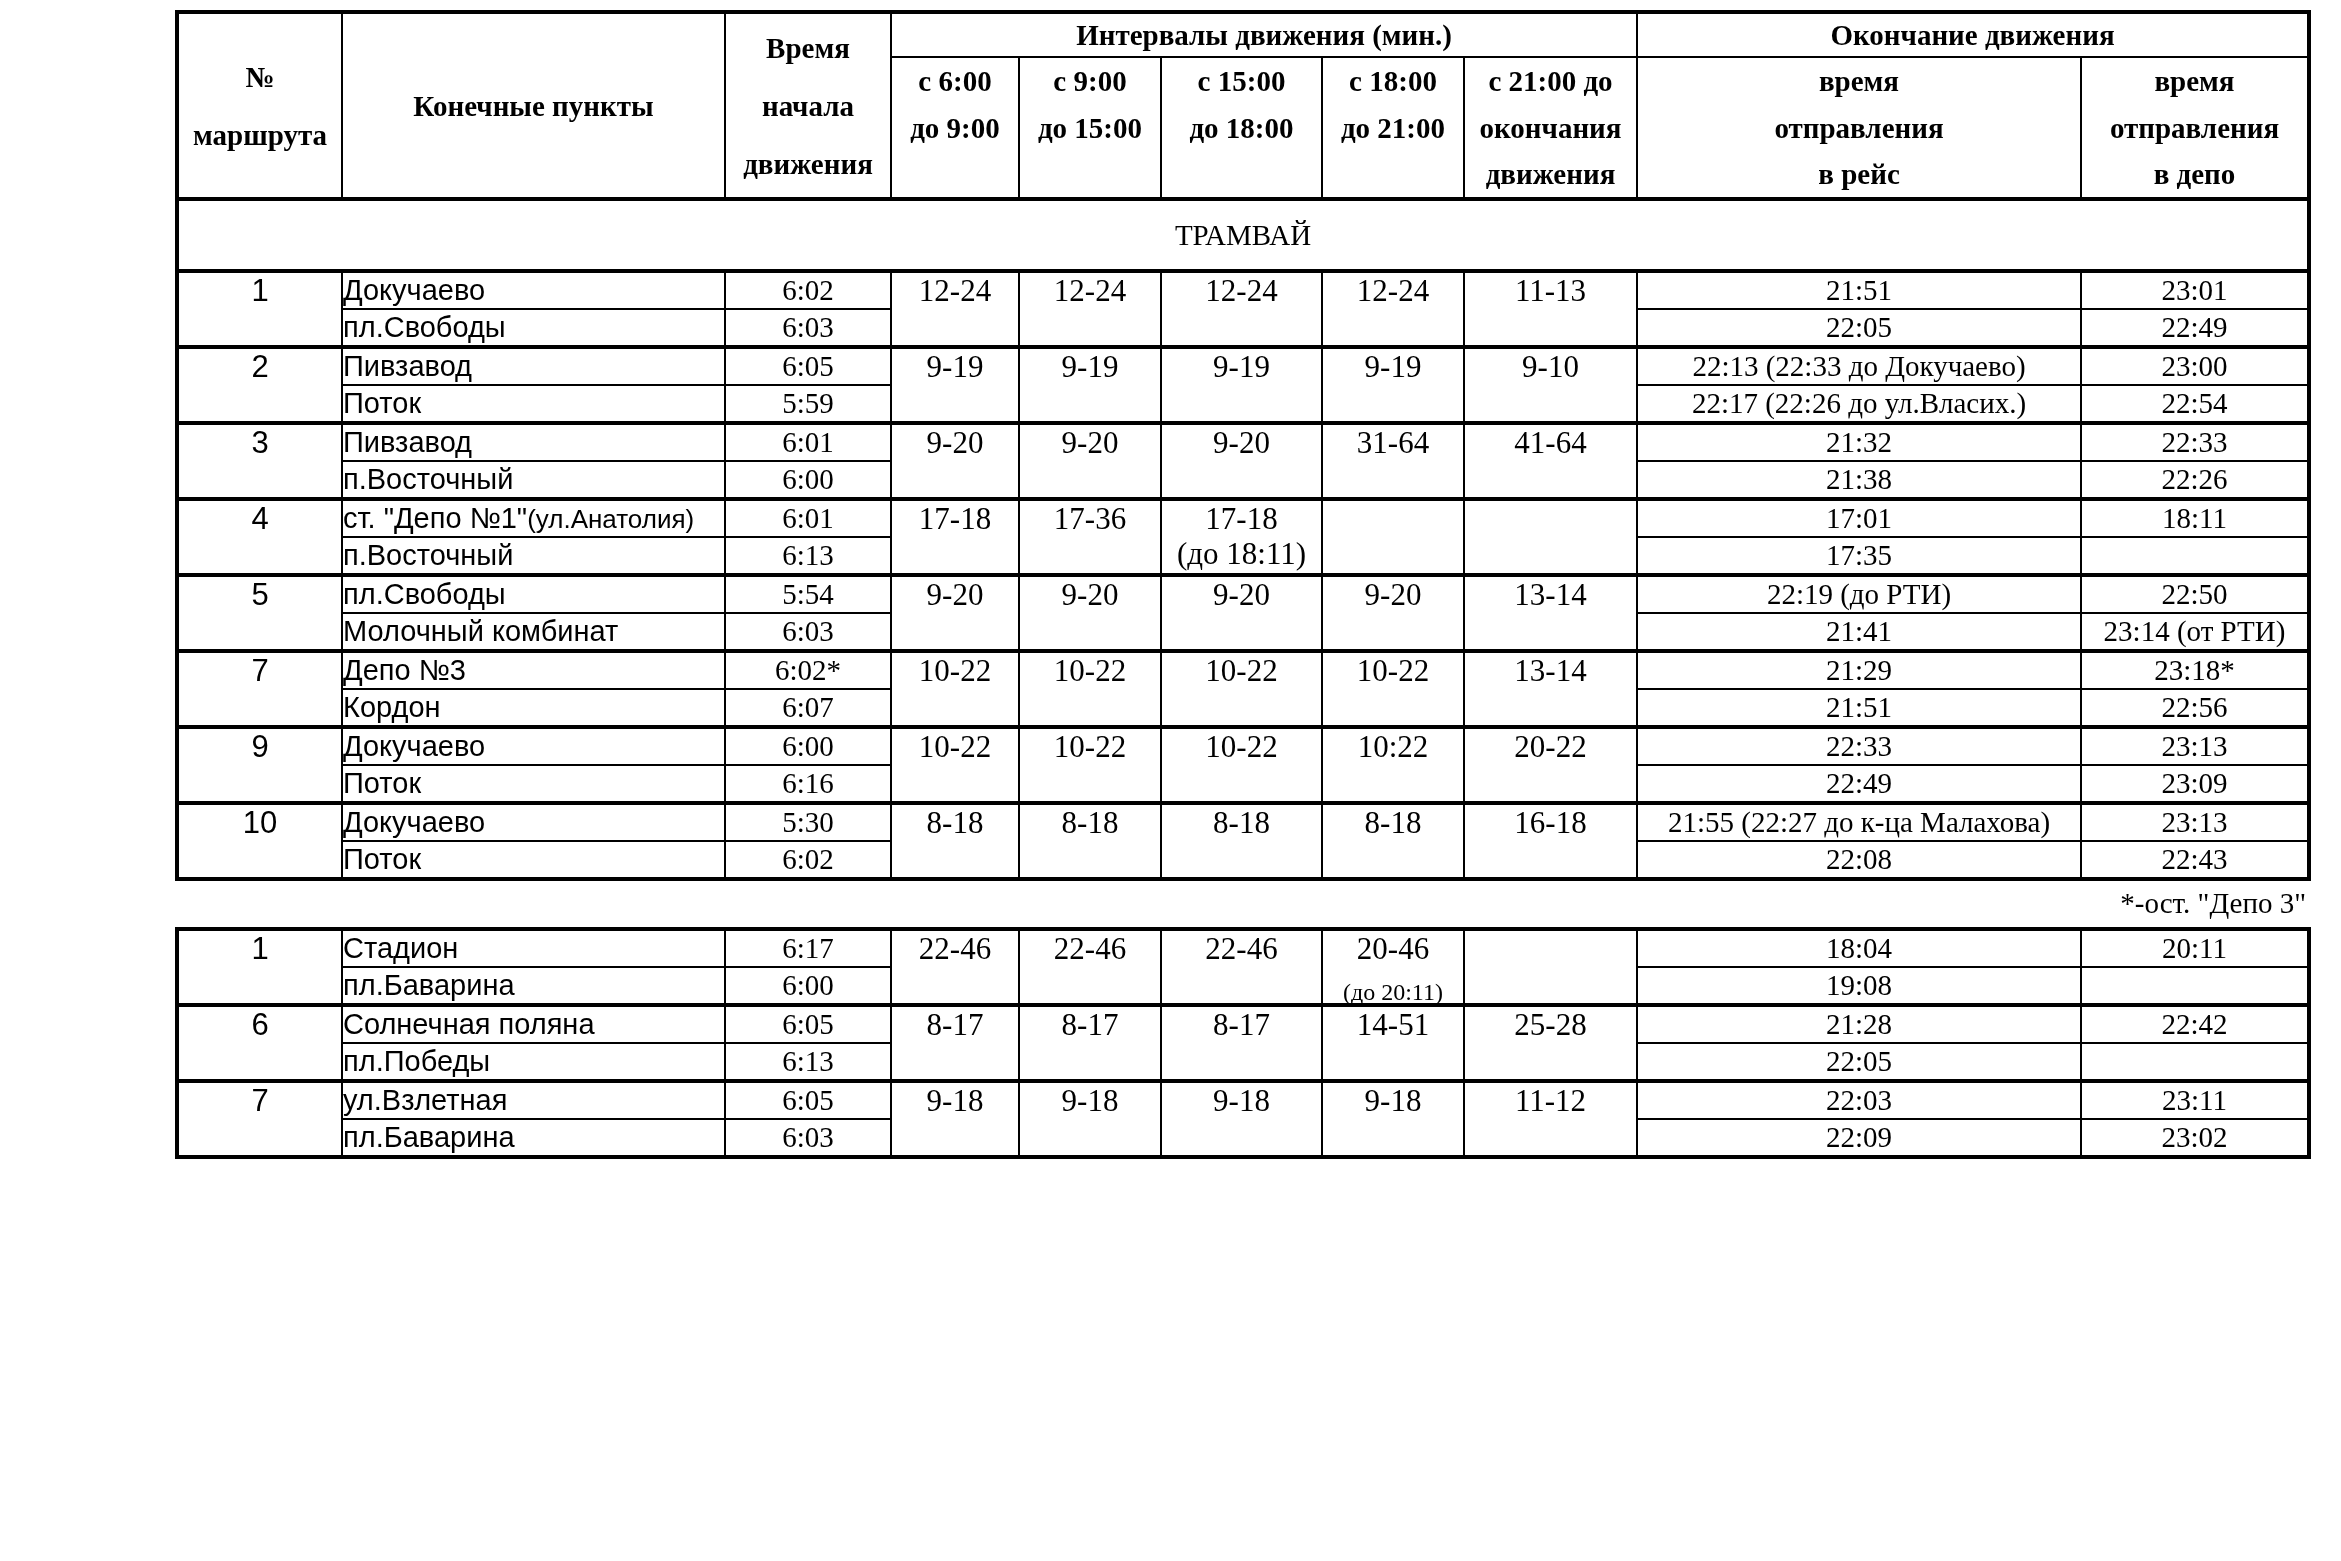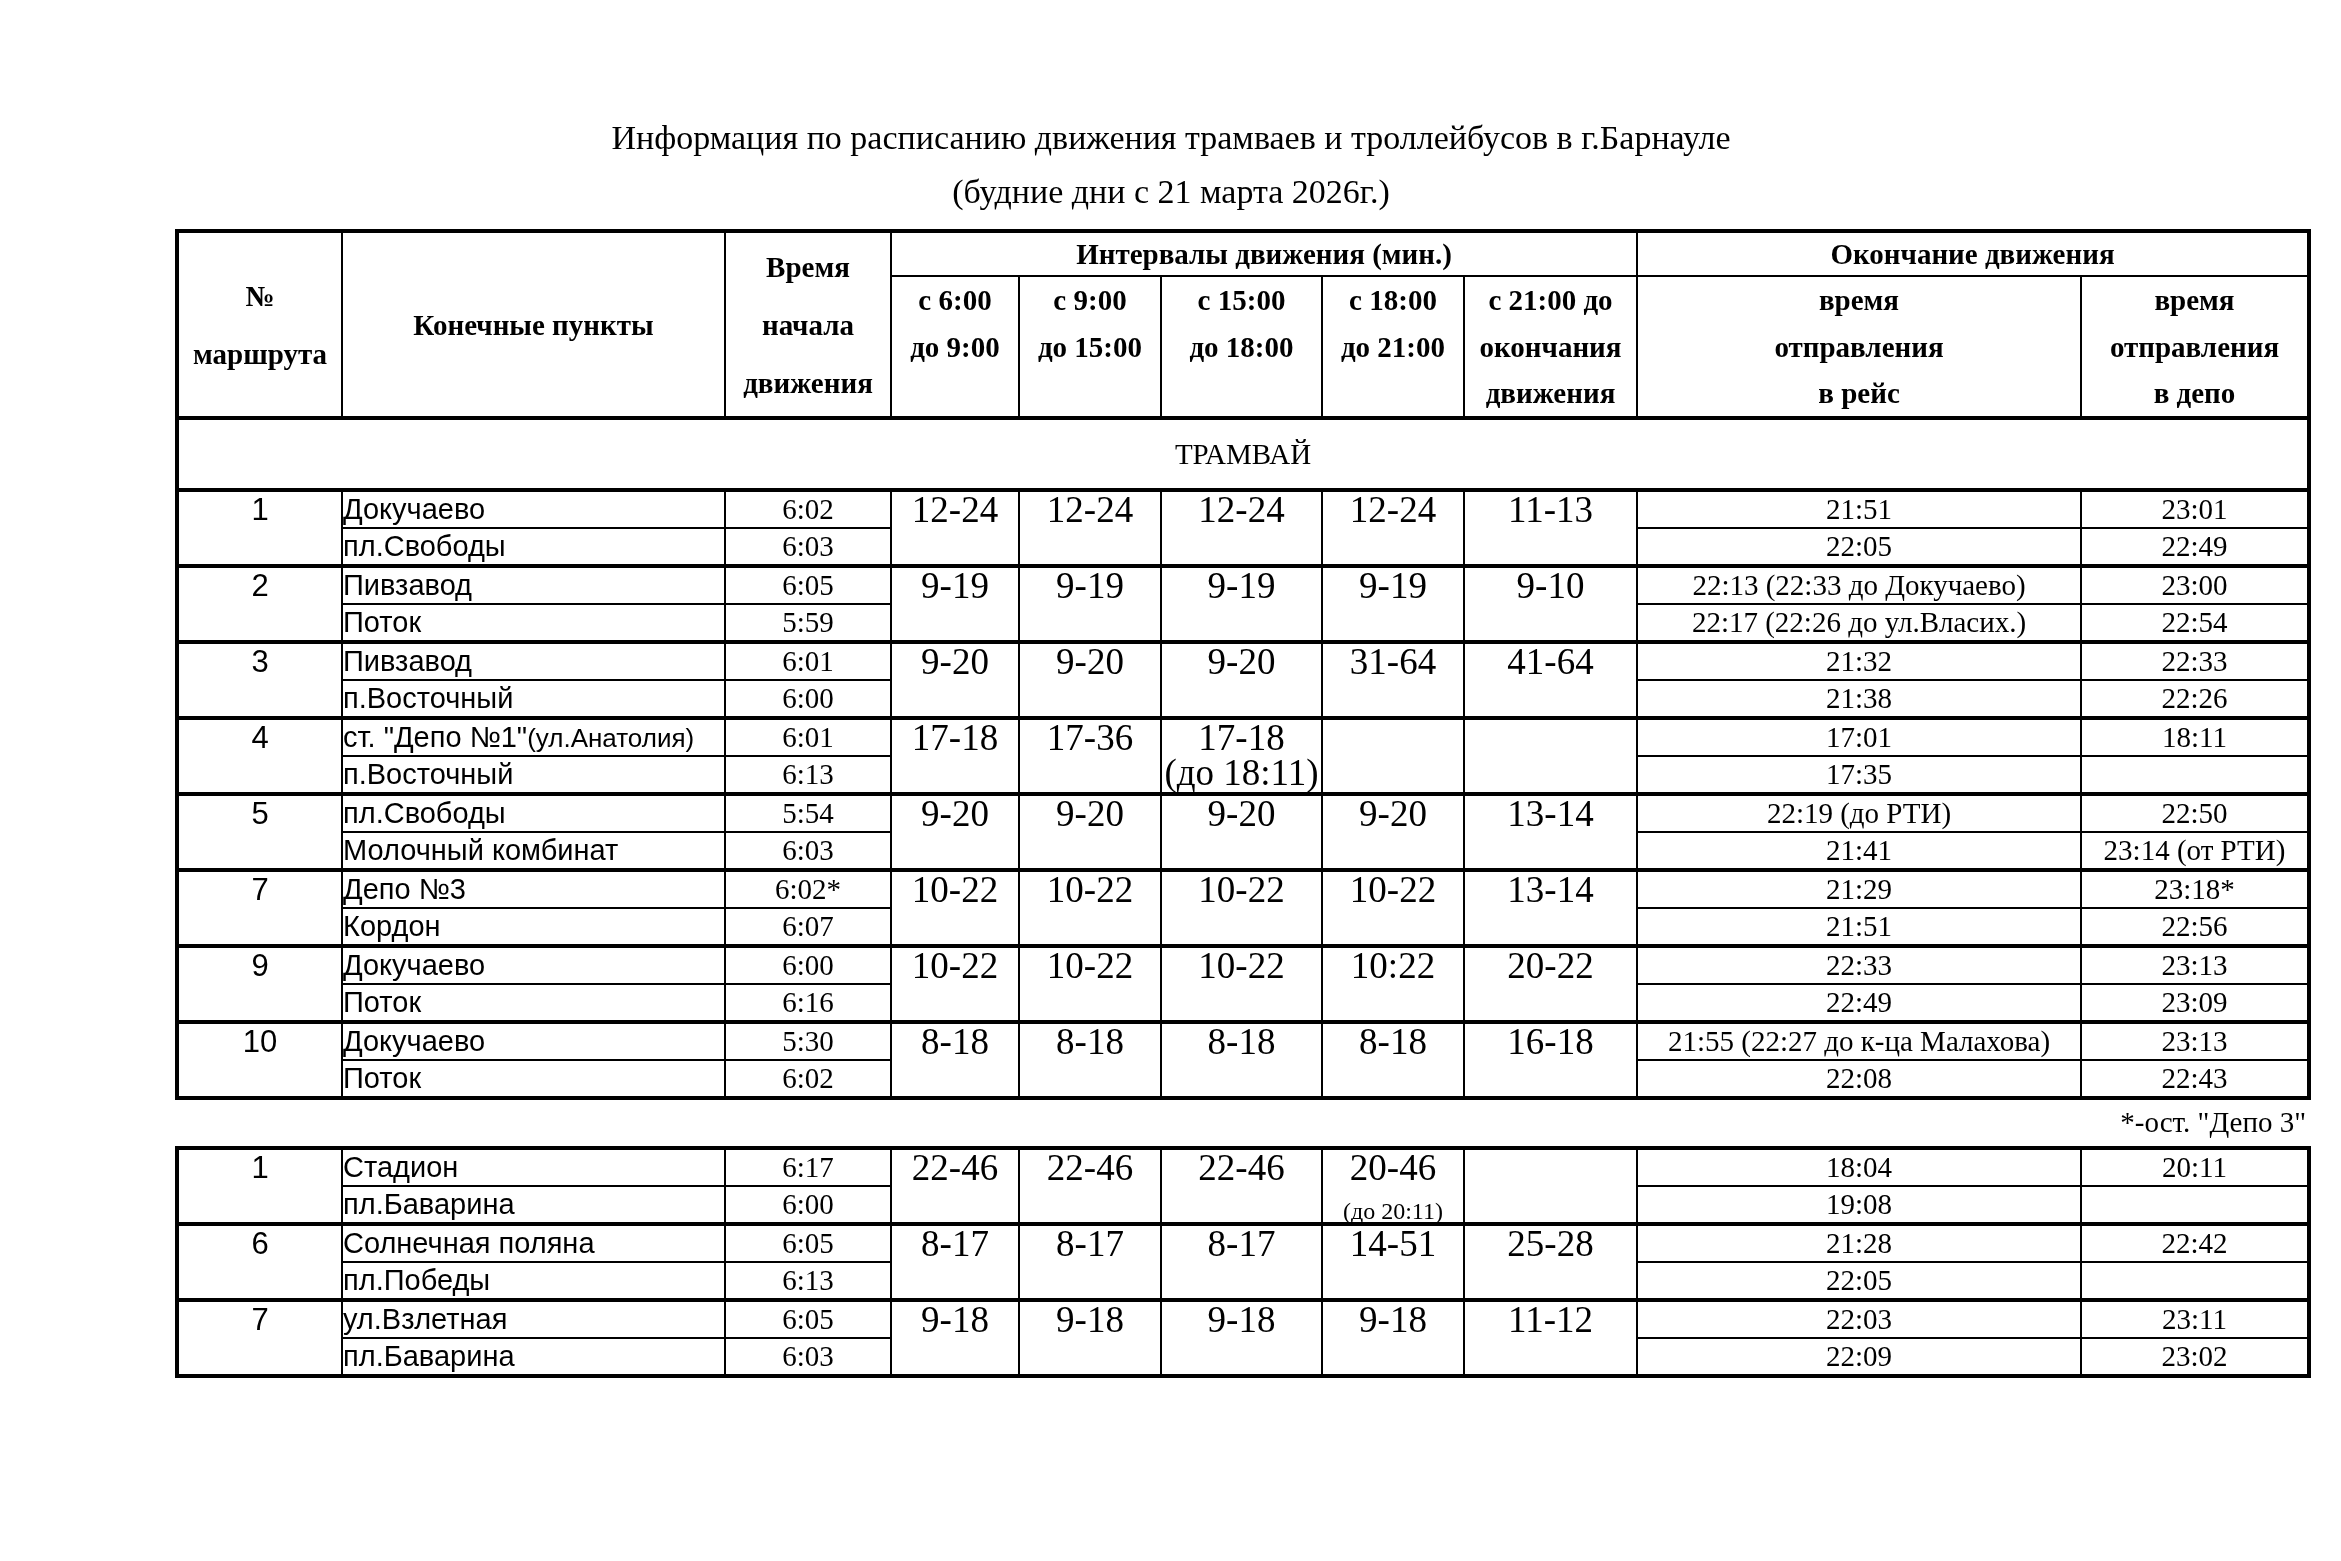--- a/index.html
+++ b/index.html
@@ -43,37 +43,33 @@
     vertical-align:top; text-align:center; padding-top:2.2px;
     font-family:"Liberation Sans", sans-serif; font-size:31px;
   }
   td.st {
     text-align:left; vertical-align:middle; padding-left:5.8px;
     font-family:"Liberation Sans", sans-serif; font-size:29px; white-space:nowrap;
   }
   td.st .stnote { font-size:26px; font-family:"Liberation Sans", sans-serif; }
   td.tm, td.out, td.dep { text-align:center; vertical-align:middle; font-size:29px; }
   td.iv { vertical-align:top; text-align:center; padding-top:2.9px; }
-  .ivmain { display:block; font-size:37px; line-height:35px; white-space:pre-line; }
+  .ivmain { display:block; font-size:31px; line-height:35px; white-space:pre-line; }
   .ivnote { display:block; font-size:24px; line-height:22px; margin-top:14.6px; }
   .footnote {
     width:2131px; margin-left:175px; text-align:right;
     font-size:29px; margin-top:5.8px;
   }
   .sect-outside { margin-top:17.5px; margin-bottom:0; width:2131px; margin-left:175px; }
 </style>
 </head>
 <body>
 
 <div class="page">
 
-  <div class="title-block">
-    <div class="title-line">Информация по расписанию движения трамваев и троллейбусов в г.Барнауле</div>
-    <div class="title-line">(будние дни  с 21 марта 2026г.)</div>
-  </div>
 
   <div class="tbl-wrap">
   <table class="sched">
     <colgroup>
       <col style="width:165px">
           <col style="width:383px">
           <col style="width:166px">
       <col style="width:128px">
           <col style="width:142px">
           <col style="width:161px">

